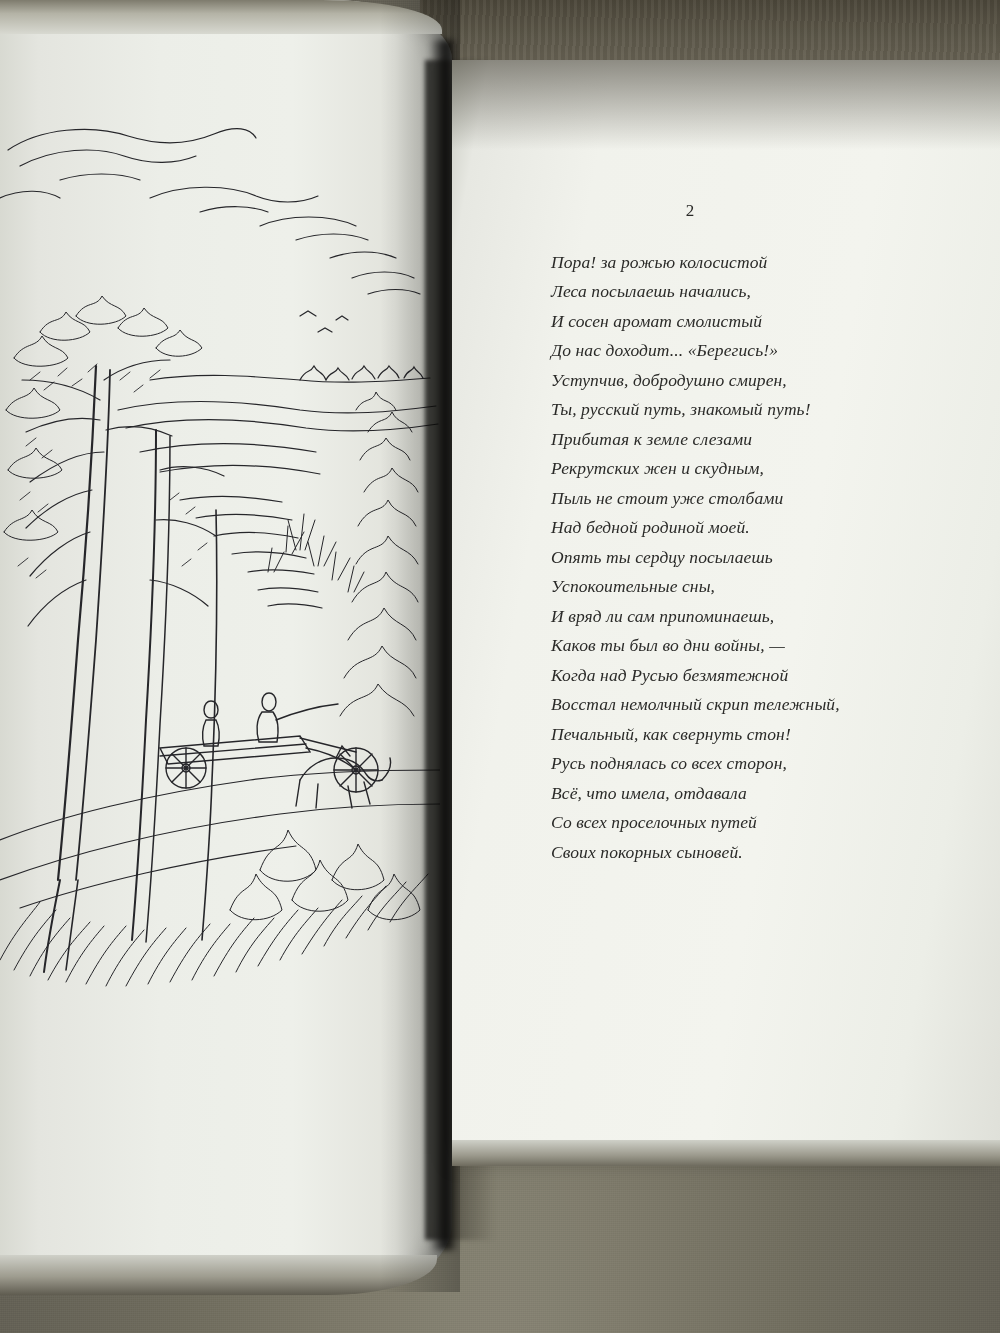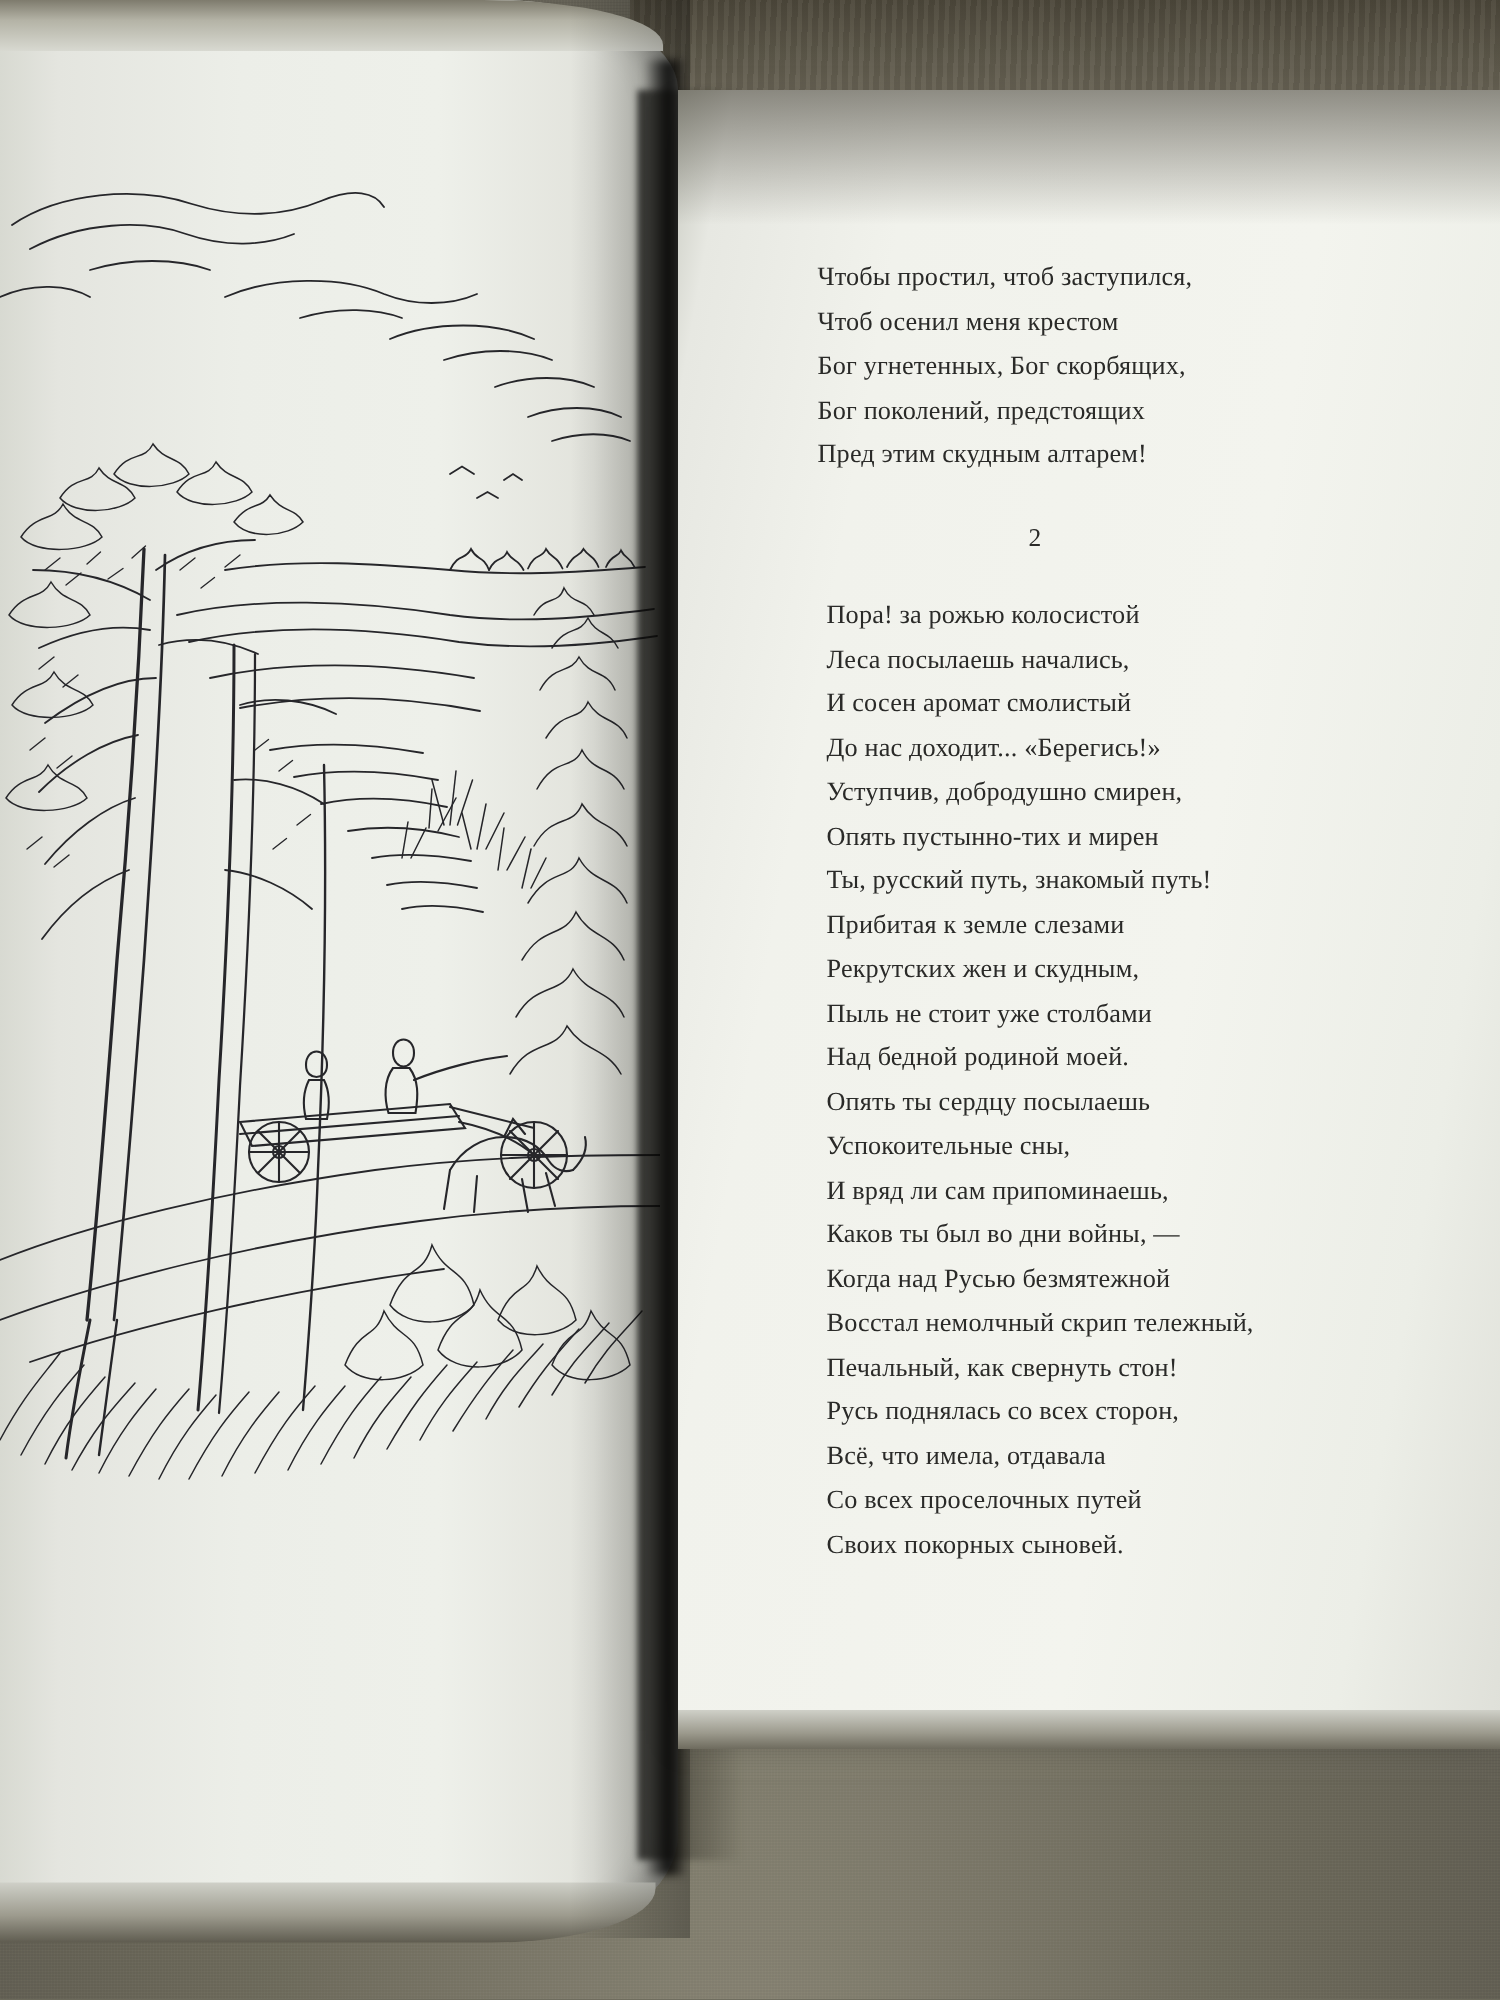--- a/index.html
+++ b/index.html
@@ -123,21 +123,21 @@
     letter-spacing: .1px;
   }
   .stanza { margin: 0; }
   .stanza .line { white-space: nowrap; }
   .section-number {
     text-align: center;
     margin: 26px 0 22px 0;
     width: 290px;
     font-size: 17px;
   }
-  .stanza-2 { margin-left: 6px; }
+  .stanza-2 { margin-left: 6px; font-style: italic; }
 
   
   .illus {
     position: absolute;
     left: 0; top: 80px;
     width: 440px; height: 920px;
   }
   .illus svg { display: block; }
 
   .shadow-lr {
@@ -358,37 +358,29 @@
     <div class="shadow-lr"></div>
     <div class="gutter"></div>
     <div class="gutter-dark"></div>
 
     <div class="page-right"></div>
     <div class="page-right-topshade"></div>
     <div class="page-right-bottom-edge"></div>
 
     <div class="text-col">
 
-      <div class="stanza stanza-1">
-        <div class="line">Чтобы простил, чтоб заступился,</div>
-        <div class="line">Чтоб осенил меня крестом</div>
-        <div class="line">Бог угнетенных, Бог скорбящих,</div>
-        <div class="line">Бог поколений, предстоящих</div>
-        <div class="line">Пред этим скудным алтарем!</div>
-      </div>
 
       <div class="section-number">2</div>
 
       <div class="stanza stanza-2">
         <div class="line">Пора! за рожью колосистой</div>
         <div class="line">Леса посылаешь начались,</div>
         <div class="line">И сосен аромат смолистый</div>
         <div class="line">До нас доходит... «Берегись!»</div>
         <div class="line">Уступчив, добродушно смирен,</div>
-        <div class="line">Опять пустынно-тих и мирен</div>
         <div class="line">Ты, русский путь, знакомый путь!</div>
         <div class="line">Прибитая к земле слезами</div>
         <div class="line">Рекрутских жен и скудным,</div>
         <div class="line">Пыль не стоит уже столбами</div>
         <div class="line">Над бедной родиной моей.</div>
         <div class="line">Опять ты сердцу посылаешь</div>
         <div class="line">Успокоительные сны,</div>
         <div class="line">И вряд ли сам припоминаешь,</div>
         <div class="line">Каков ты был во дни войны, —</div>
         <div class="line">Когда над Русью безмятежной</div>

